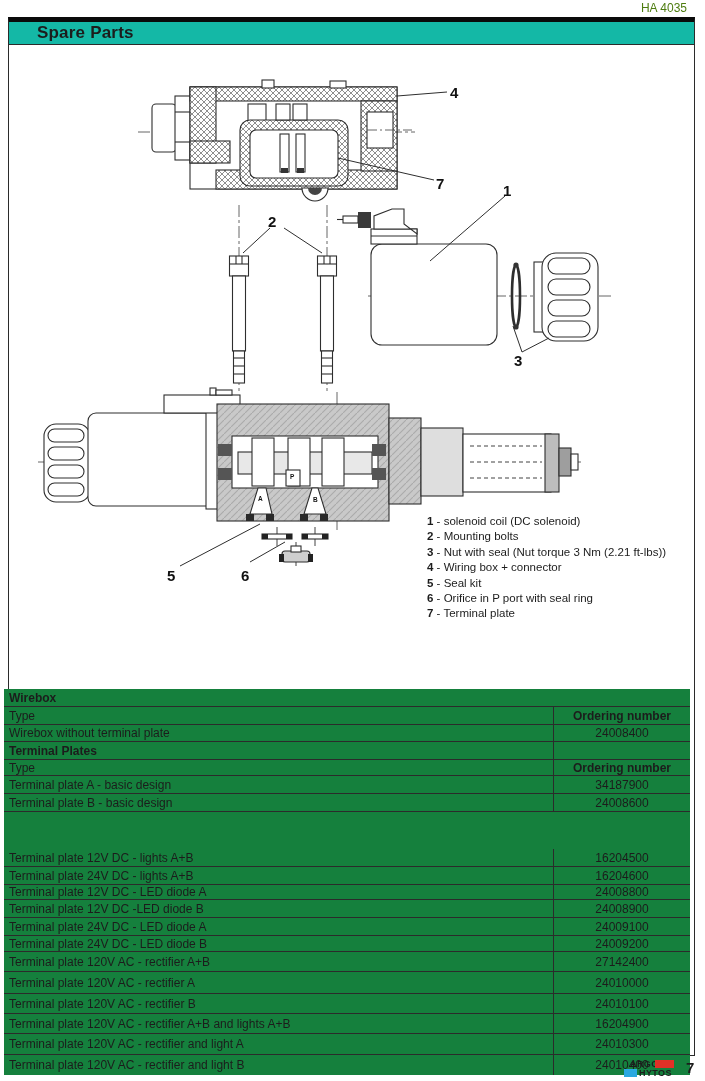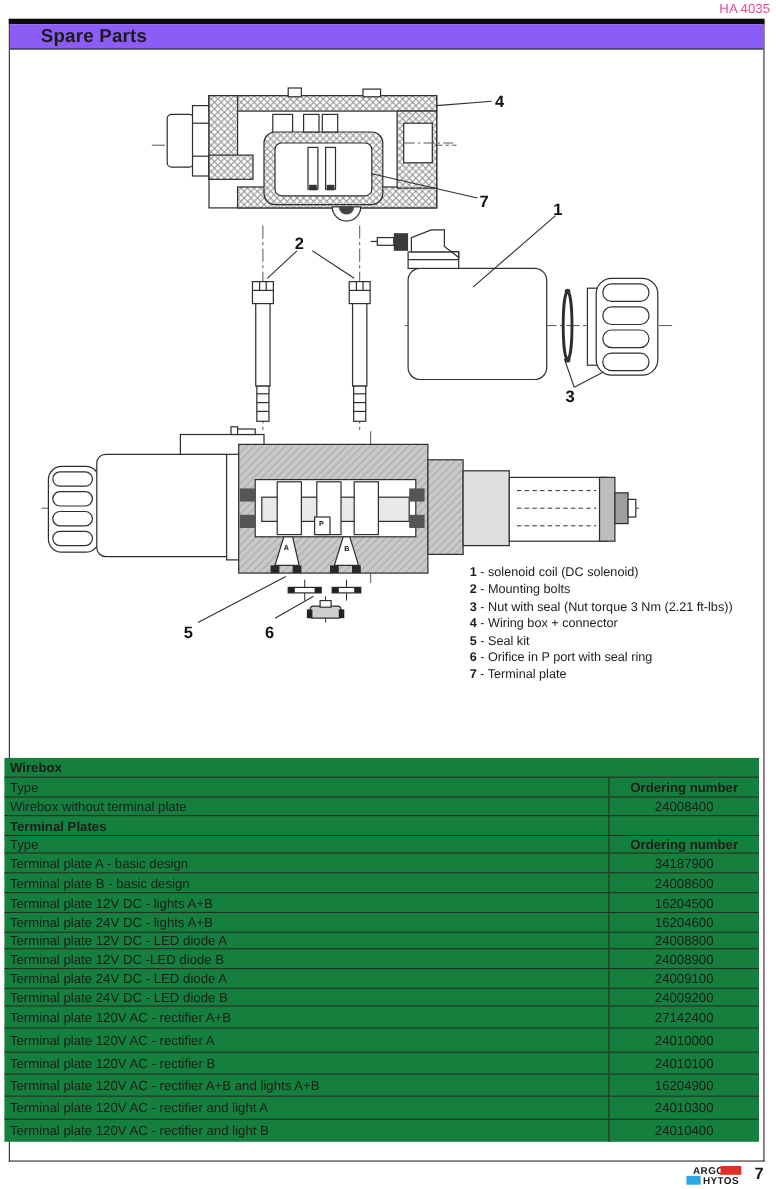--- a/index.html
+++ b/index.html
@@ -1,29 +1,29 @@
 <!DOCTYPE html>
 <html><head>
 <meta charset="utf-8">
 <style>
   html,body{margin:0;padding:0;}
   body{
     width:705px;height:1081px;position:relative;background:#ffffff;
     font-family:"Liberation Sans","DejaVu Sans",sans-serif;color:#1c1c1c;
     overflow:hidden;
   }
-  .doc-number{position:absolute;top:1px;right:5px;font-size:12px;color:#ec4899;}
+  .doc-number{position:absolute;top:1px;right:18px;font-size:12px;color:#4d7c0f;}
   .page-box{
     position:absolute;left:8px;top:17px;width:687px;height:1039px;
     border:1.5px solid #2b2b2b;border-top:5px solid #0a0a0a;box-sizing:border-box;
     background:transparent;
   }
   .title-row{
     height:22px;border-bottom:1.5px solid #2b2b2b;display:flex;align-items:center;
-    padding-left:28px;font-size:17px;font-weight:bold;letter-spacing:.2px;background:#8b5cf6;
+    padding-left:28px;font-size:17px;font-weight:bold;letter-spacing:.2px;background:#14b8a6;
   }
   svg.diagram{position:absolute;left:0;top:0;pointer-events:none;}
   .callout{
     position:absolute;font-size:15px;font-weight:bold;color:#111;line-height:1;
   }
   .portlbl{position:absolute;font-size:6.5px;font-weight:bold;color:#111;line-height:1;}
   .legend{position:absolute;left:427px;top:514px;font-size:11.5px;line-height:15.4px;}
   .legend .num{font-weight:bold;}
   
   .parts-table{
@@ -254,21 +254,21 @@
     <div class="cell-num">Ordering number</div>
   </div>
   <div class="t-row" style="height:18px;">
     <div class="cell-type">Terminal plate A - basic design</div>
     <div class="cell-num">34187900</div>
   </div>
   <div class="t-row" style="height:18px;">
     <div class="cell-type">Terminal plate B - basic design</div>
     <div class="cell-num">24008600</div>
   </div>
-  <div class="t-row" style="height:18px;">
+  <div class="t-row" style="height:18px;margin-top:37px;">
     <div class="cell-type">Terminal plate 12V DC - lights A+B</div>
     <div class="cell-num">16204500</div>
   </div>
   <div class="t-row" style="height:18px;">
     <div class="cell-type">Terminal plate 24V DC - lights A+B</div>
     <div class="cell-num">16204600</div>
   </div>
   <div class="t-row" style="height:15px;">
     <div class="cell-type">Terminal plate 12V DC - LED diode  A</div>
     <div class="cell-num">24008800</div>

